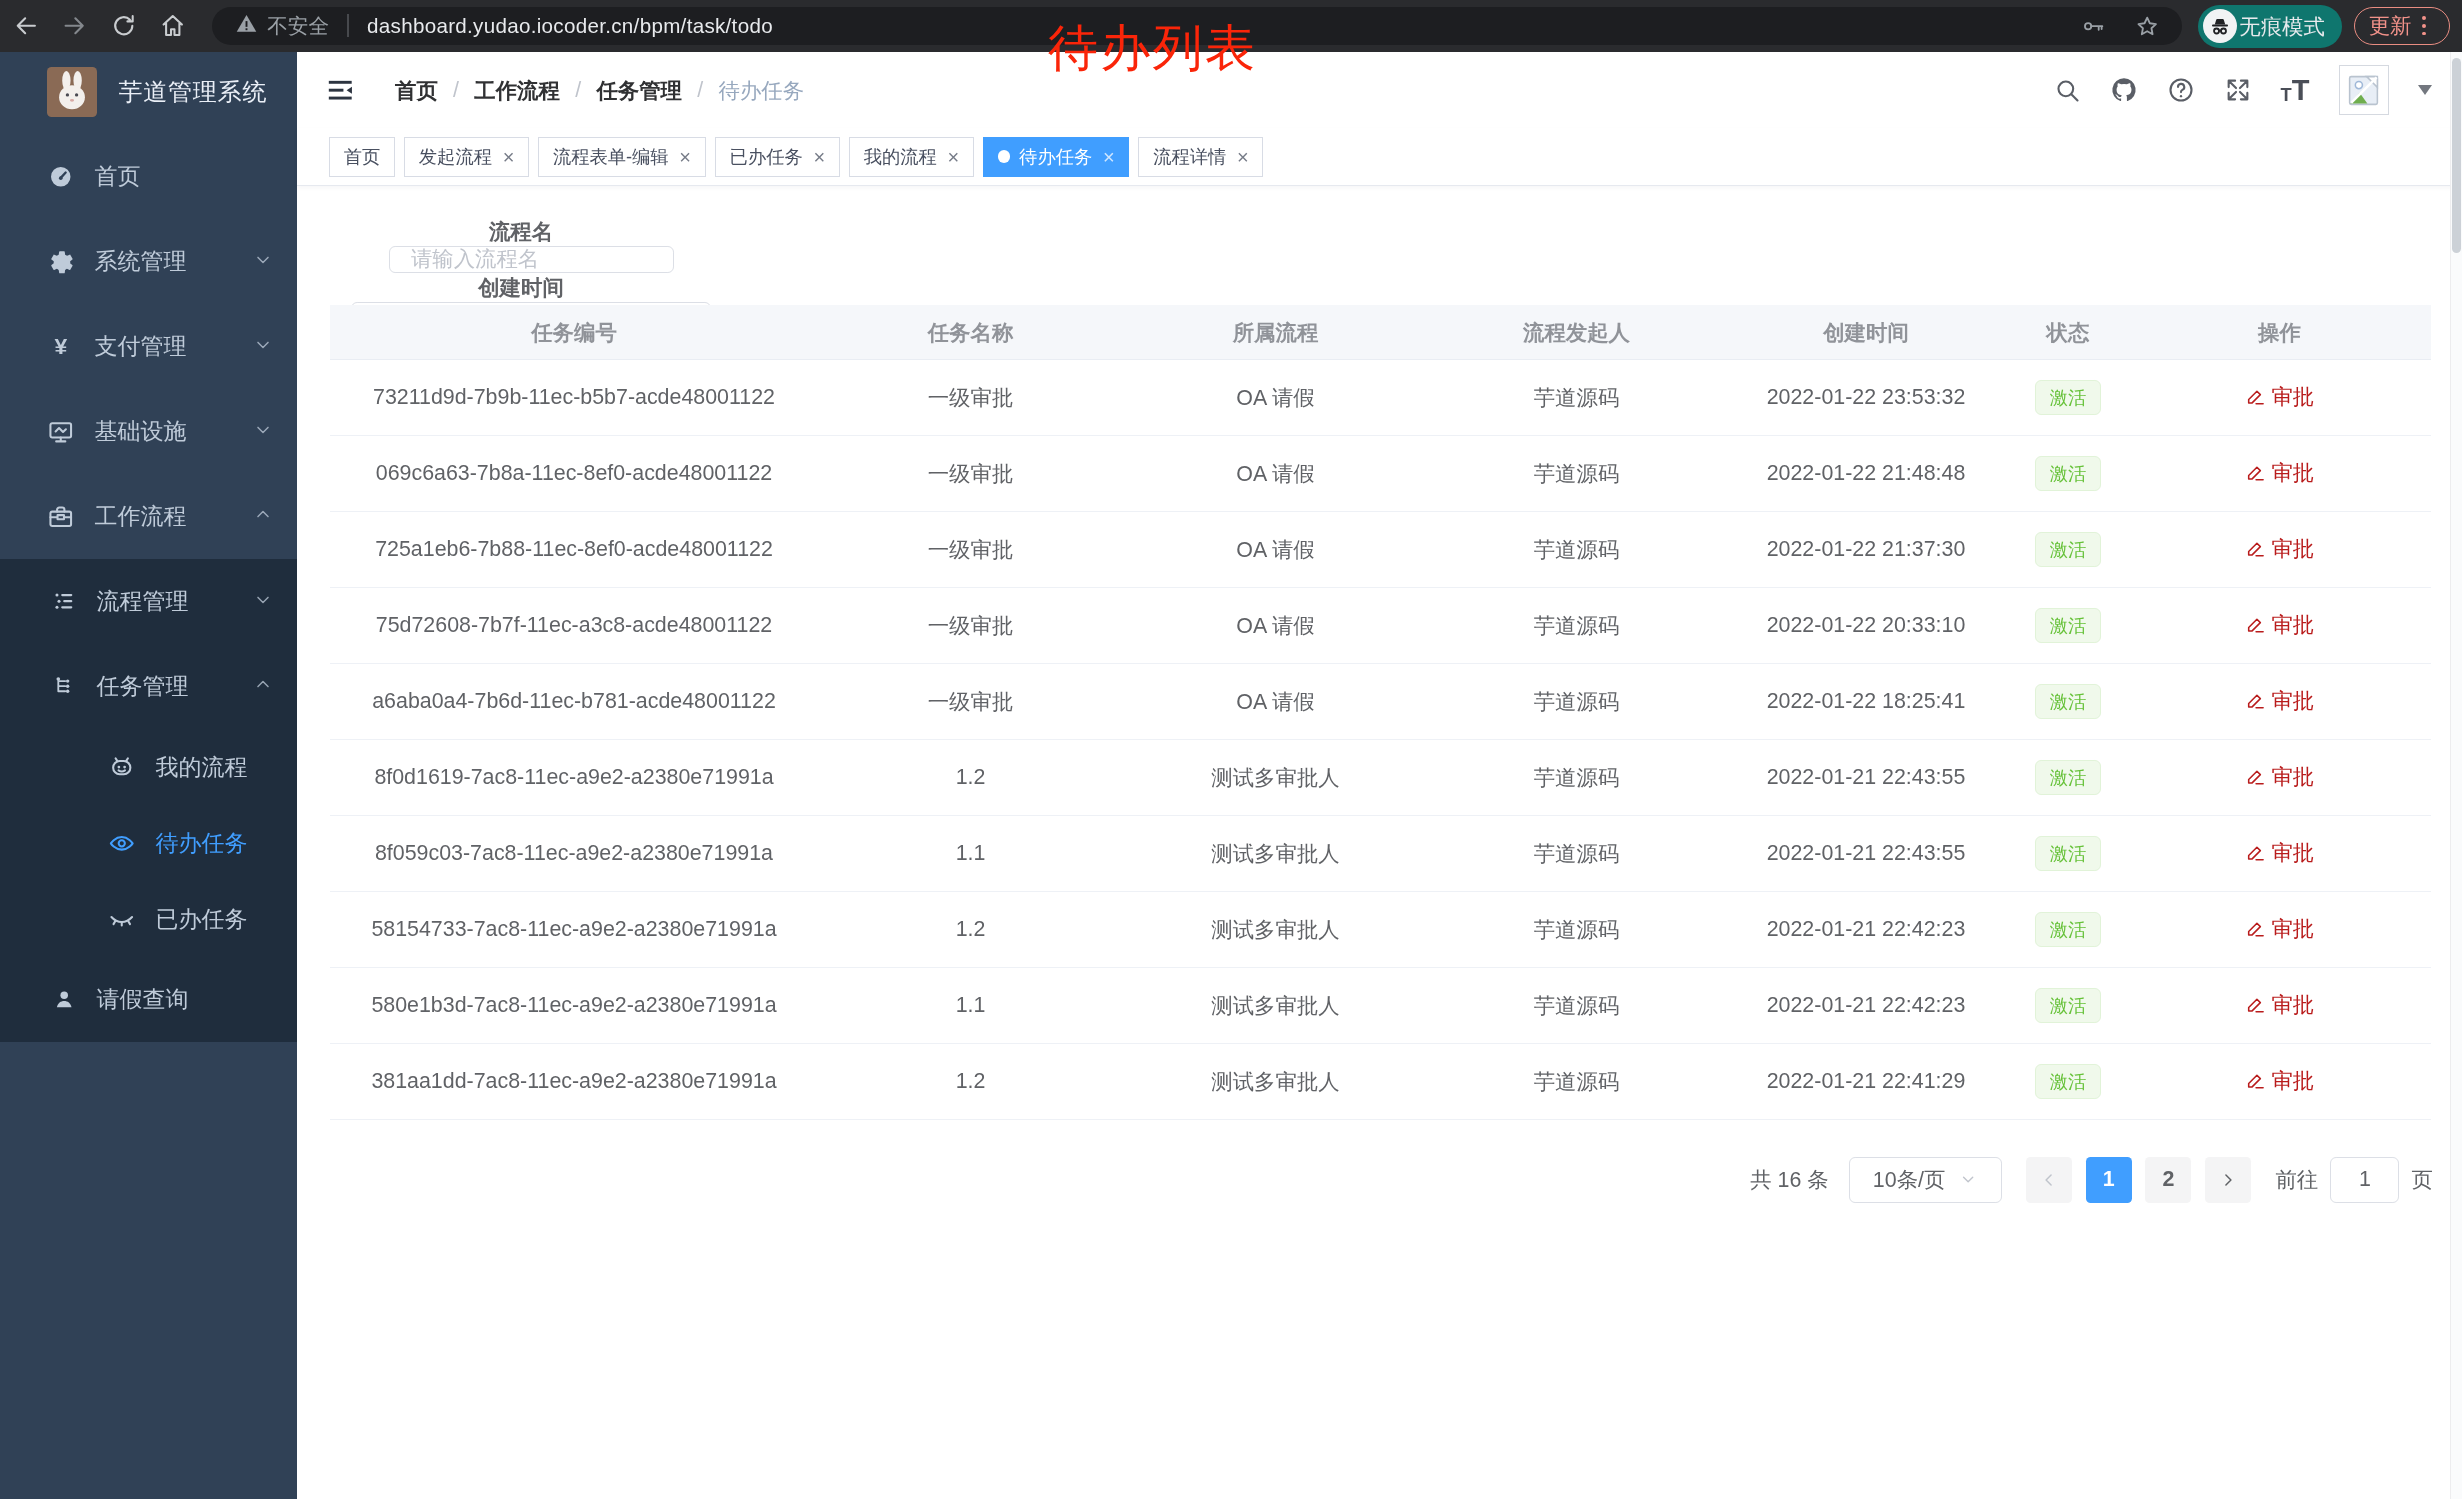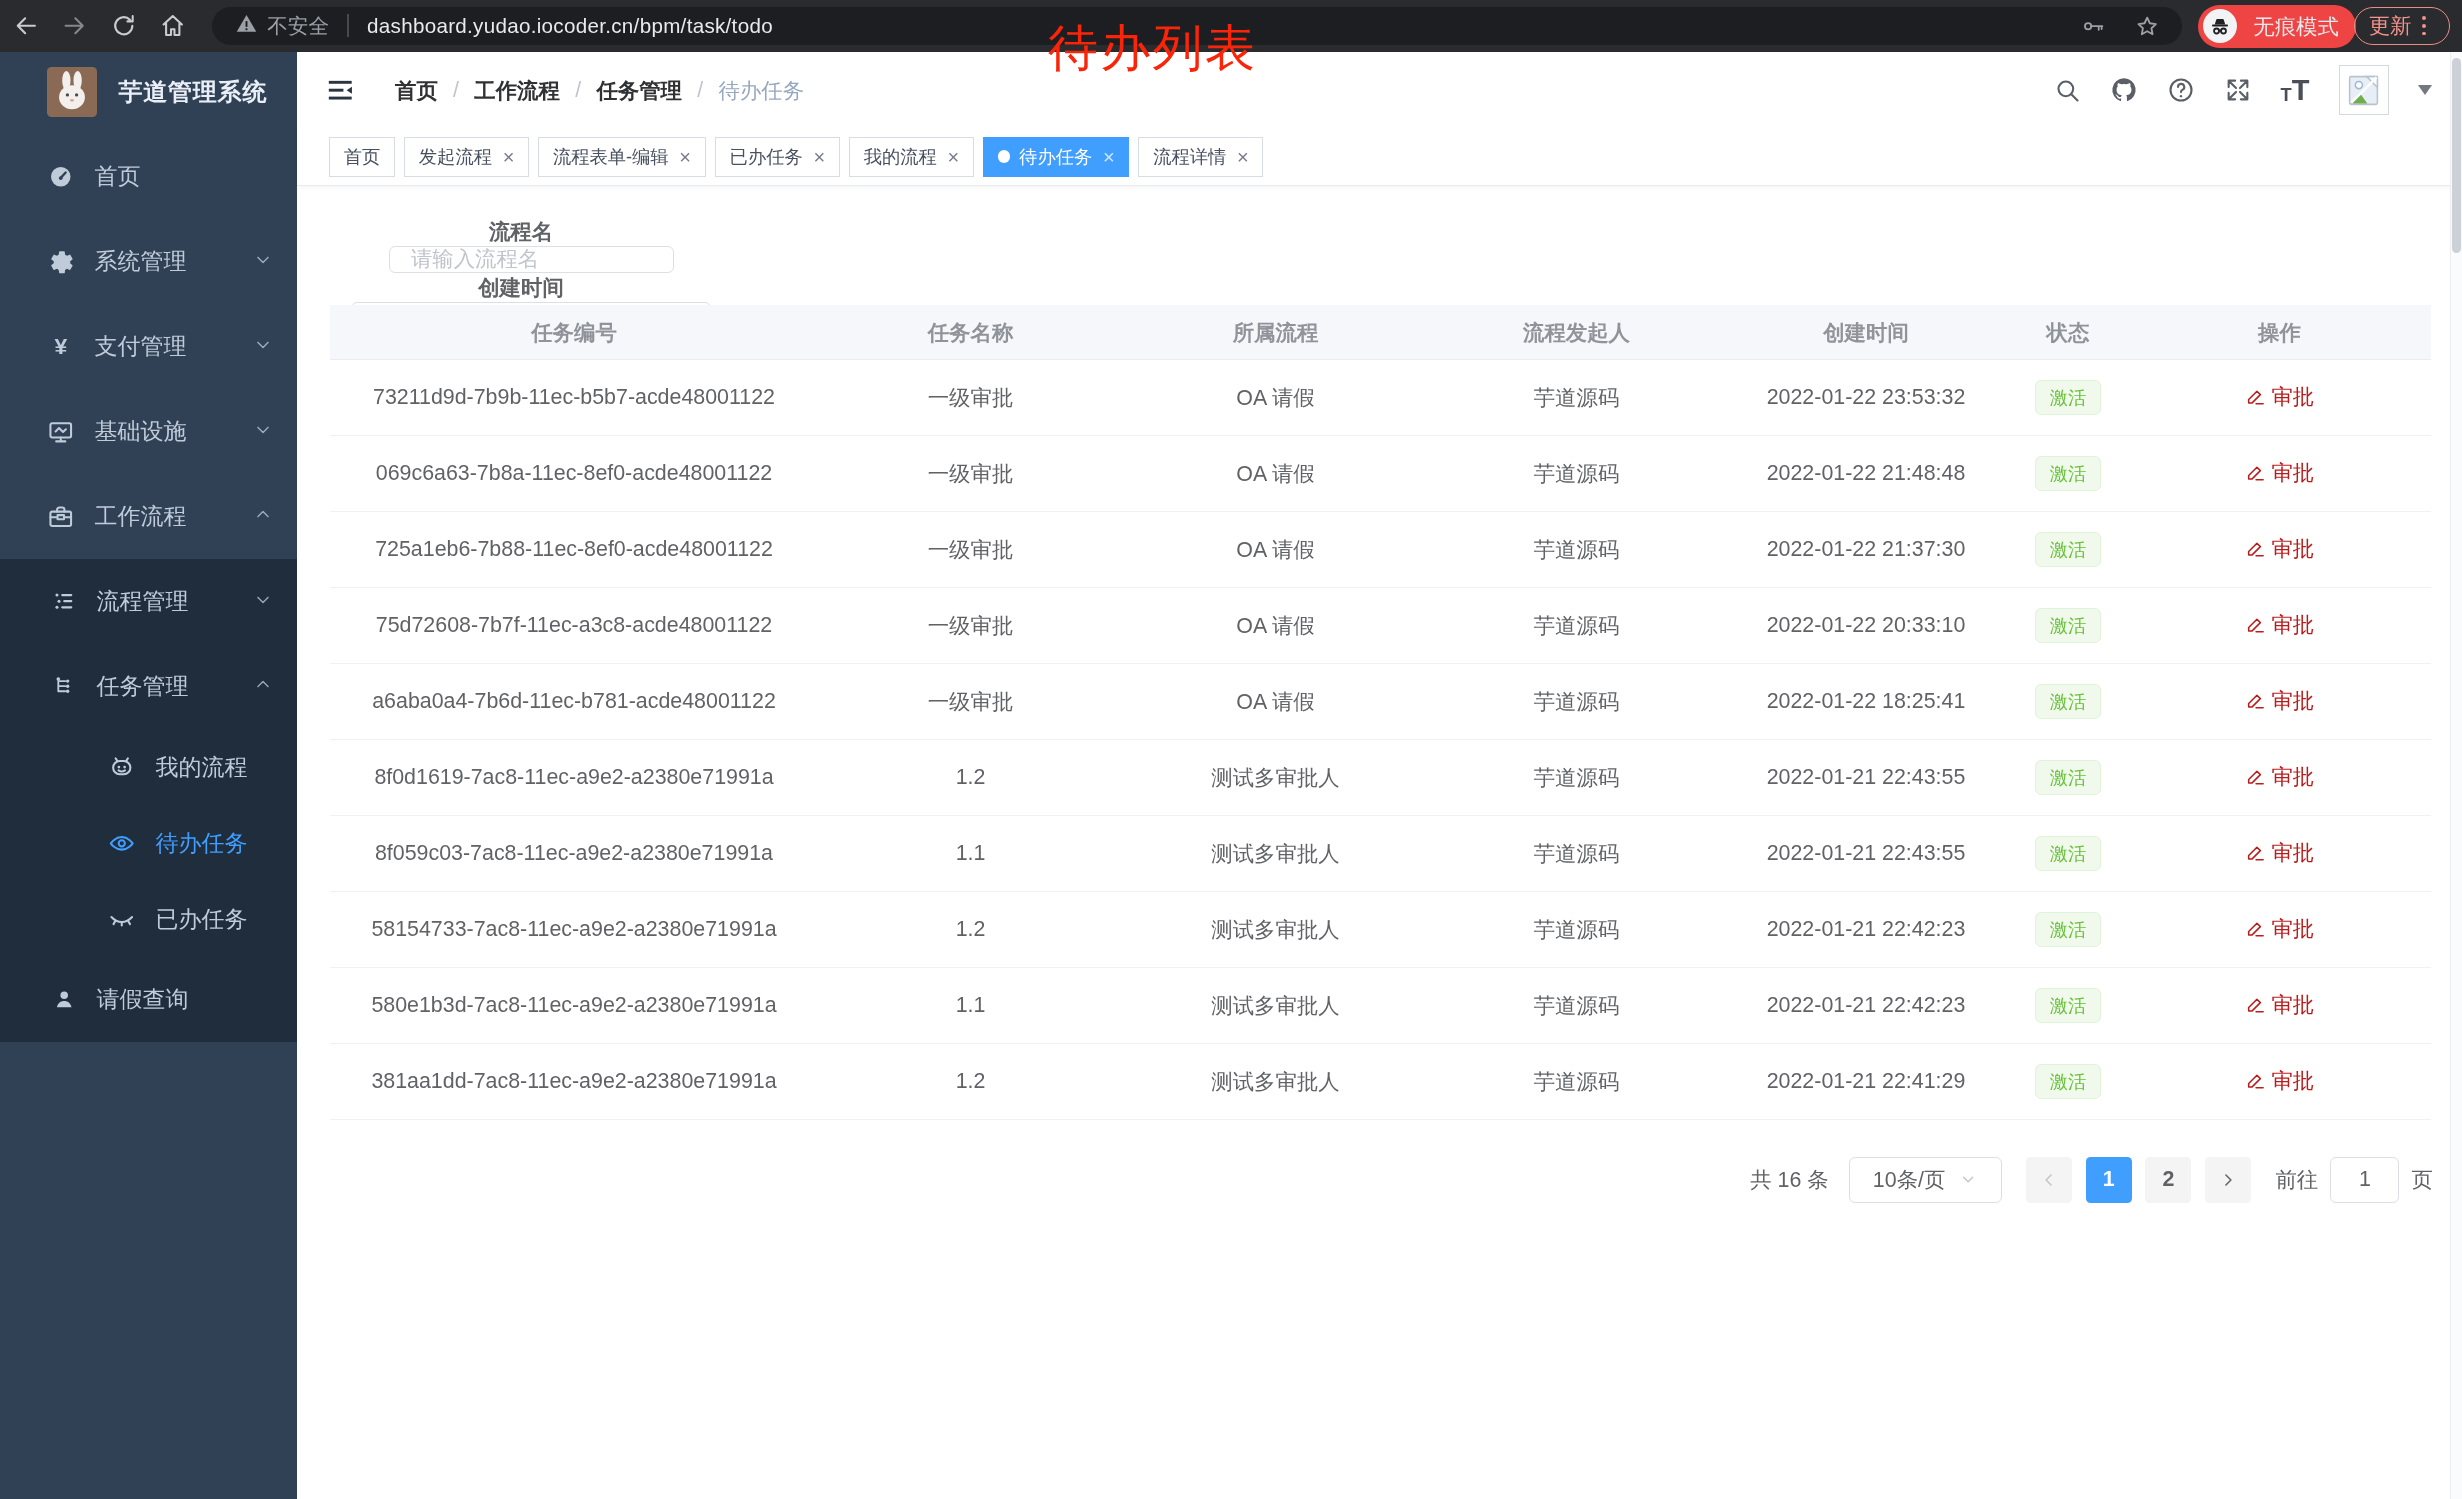--- a/index.html
+++ b/index.html
@@ -14,38 +14,38 @@
   .nav-ic.fwd { color:#84888d; }
   .omnibox { position:absolute; left:212px; top:6.9px; width:1970px; height:38px; border-radius:19px; background:#1d1e21;
     display:flex; align-items:center; padding:0 23px; font-size:20.6px; color:#9aa0a6; }
   .omnibox .wicon svg { width:23px; height:23px; }
   .sec-label { margin-left:9.2px; }
   .osep { width:1.5px; height:23px; background:#47494d; margin:0 18.3px; }
   .url-text { color:#e8eaed; letter-spacing:0.3px; }
   .ogrow { flex:1; }
   .oicon { margin-left:29px; color:#9aa0a6; display:flex; }
   .oicon svg { width:24.4px; height:24.4px; }
-  .incog { position:absolute; left:2198px; top:4.6px; height:43px; border-radius:21.4px; background:#ef4444;
-    display:flex; align-items:center; gap:16px; padding:0 17px 0 5.3px; color:#e8eaed; font-size:21.4px; }
+  .incog { position:absolute; left:2198px; top:4.6px; height:43px; border-radius:21.4px; background:#0f766e;
+    display:flex; align-items:center; gap:2px; padding:0 17px 0 5.3px; color:#e8eaed; font-size:21.4px; }
   .spy { width:34px; height:34px; border-radius:50%; background:#f1f3f4; display:flex; align-items:center; justify-content:center; }
   .spy svg { width:26px; height:26px; }
   .update { position:absolute; left:2354px; top:6.9px; height:38px; width:96px; border:1.5px solid #e98d82; border-radius:20px;
     color:#f2928a; display:flex; align-items:center; font-size:21.4px; padding:0 9.2px 0 13.7px; gap:10.7px; background:transparent; }
   .kebab { display:flex; flex-direction:column; gap:3.8px; }
   .kebab i { width:3.8px; height:3.8px; border-radius:50%; background:#f2928a; }
 
   
   .red-note { position:absolute; left:1048px; top:15.3px; font-size:50px; letter-spacing:2.3px; color:#fa2509; z-index:50; }
 
   
   .sidebar { position:absolute; left:0; top:52px; width:297px; height:1448px; background:#304156; color:#bfcbd9; }
   .logo-row { height:79px; display:flex; align-items:center; padding-left:47px; gap:21.4px; }
   .logo-box { width:50px; height:50px; border-radius:4.6px; overflow:hidden; }
   .logo-box svg { width:50px; height:50px; display:block; }
-  .app-title { color:#eaeff7; font-size:24px; font-weight:bold; letter-spacing:0.8px; }
+  .app-title { color:#eaeff7; font-size:24px; font-weight:normal; letter-spacing:0.8px; }
   .menu { padding-top:3.1px; }
   .menu-item { position:relative; display:flex; align-items:center; font-size:23px; cursor:pointer; }
   .menu-item.d0 { height:85px; padding-left:47px; }
   .menu-item.d1 { height:85px; padding-left:52px; }
   .menu-item.d2 { height:76px; padding-left:108px; }
   .mi-icon { width:27.5px; height:27.5px; margin-right:20px; display:flex; }
   .mi-icon svg { width:27.5px; height:27.5px; }
   .menu-item.d1 .mi-icon { width:24.4px; height:24.4px; }
   .menu-item.d1 .mi-icon svg { width:24.4px; height:24.4px; }
   .mi-chev { position:absolute; right:24.4px; top:50%; transform:translateY(-50%); opacity:.75; }

